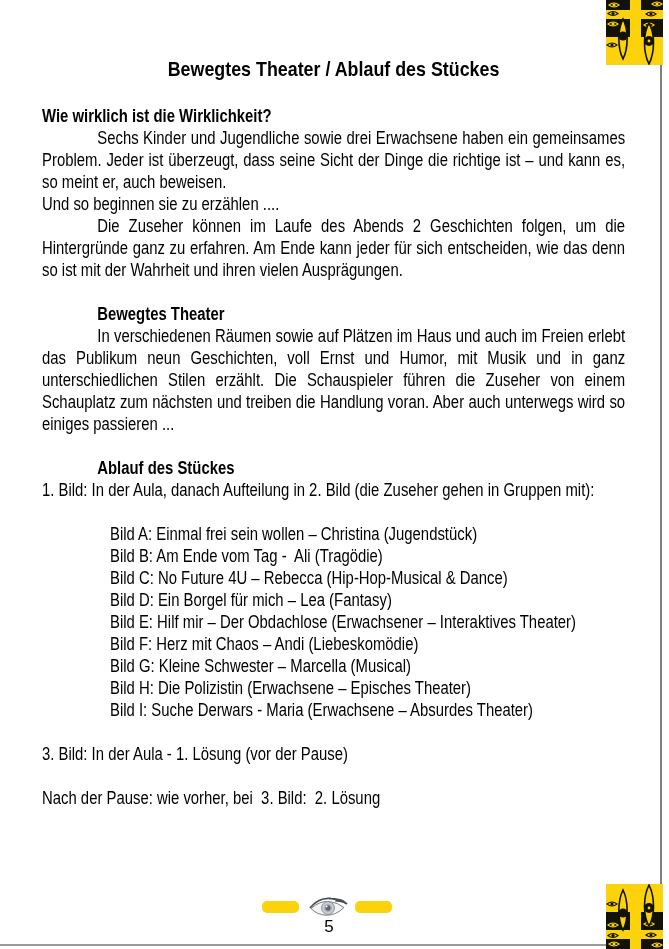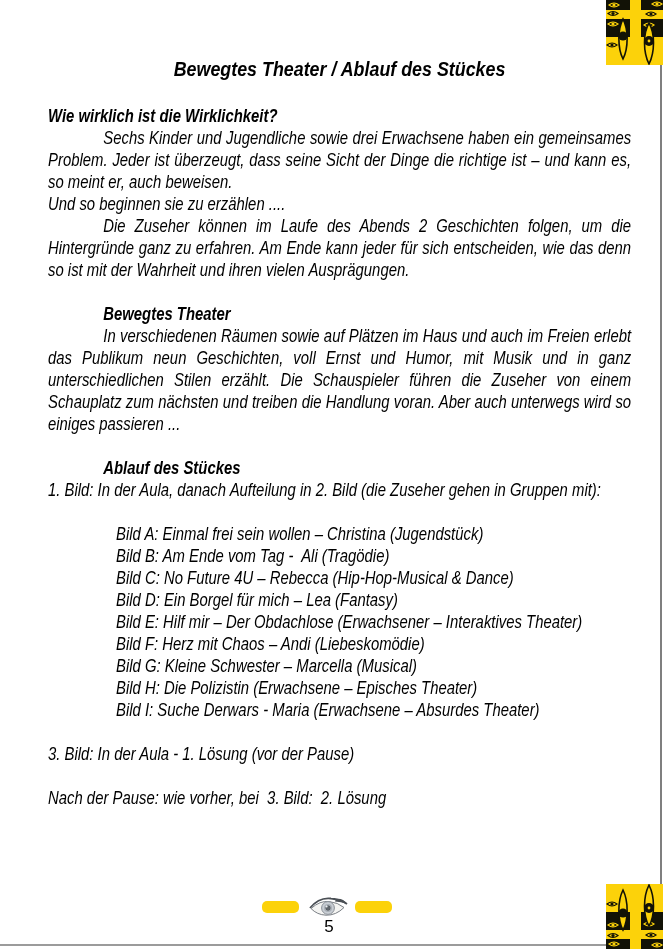--- a/index.html
+++ b/index.html
@@ -7,21 +7,21 @@
     width:669px;height:949px;position:relative;overflow:hidden;
     font-family:"Liberation Sans","DejaVu Sans",sans-serif;
     color:#000;
   }
   .page{position:absolute;inset:0;background:#fff;}
   
   .edge-right{position:absolute;top:0;left:660px;width:2px;height:949px;background:#7f7f7f;}
   .edge-bottom{position:absolute;top:944px;left:0;width:663px;height:2px;background:#9b9b9b;}
 
   
-  .content{position:absolute;top:0;left:48px;width:583px;font-style:italic;}
+  .content{position:absolute;top:0;left:42px;width:583px;}
   .text-col{
     width:686px;
     transform:scaleX(0.85);
     transform-origin:0 0;
     font-size:17.5px;
     line-height:22px;
     letter-spacing:0;
   }
   .doc-title{
     margin-top:56px;

